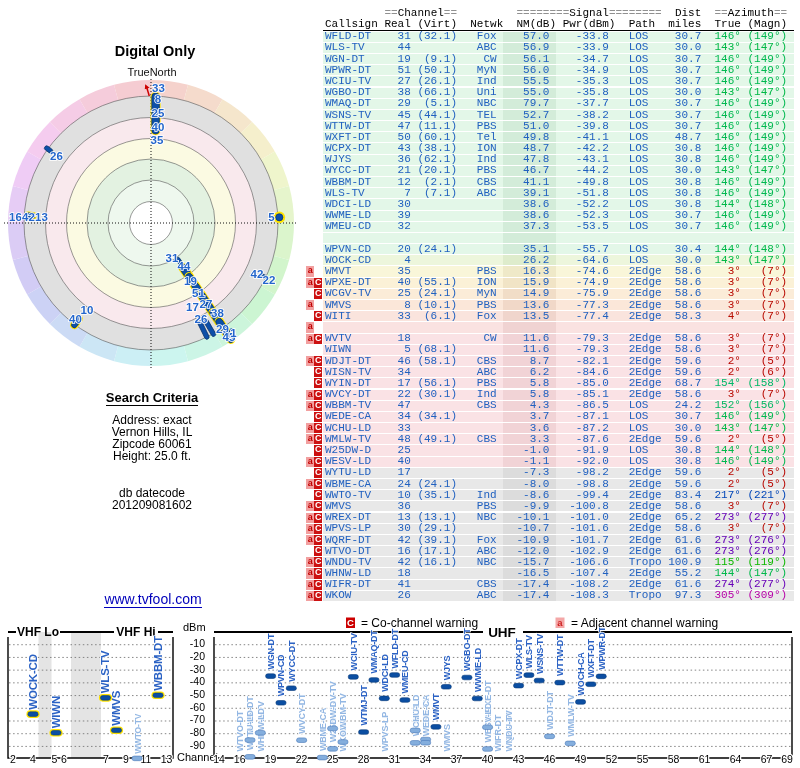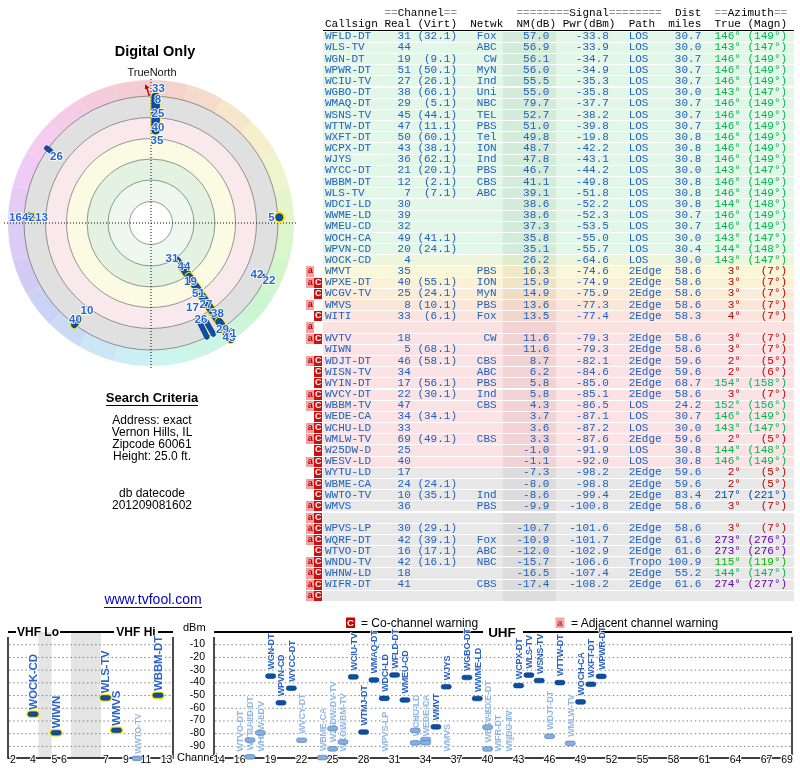--- a/index.html
+++ b/index.html
@@ -212,59 +212,60 @@
 <div class="abs" style="left:323px;top:30px;width:471px;height:1px;background:#000"></div>
 <pre class="abs" style="left:325px;top:31.20px"><span class="b">WFLD-DT    31 (32.1)   Fox    57.0    -33.8   LOS    30.7  </span><span style="color:hsl(146,100%,36%)">146° (149°)</span></pre>
 <pre class="abs" style="left:325px;top:42.39px"><span class="b">WLS-TV     44          ABC    56.9    -33.9   LOS    30.0  </span><span style="color:hsl(143,100%,36%)">143° (147°)</span></pre>
 <pre class="abs" style="left:325px;top:53.57px"><span class="b">WGN-DT     19  (9.1)    CW    56.1    -34.7   LOS    30.7  </span><span style="color:hsl(146,100%,36%)">146° (149°)</span></pre>
 <pre class="abs" style="left:325px;top:64.75px"><span class="b">WPWR-DT    51 (50.1)   MyN    56.0    -34.9   LOS    30.7  </span><span style="color:hsl(146,100%,36%)">146° (149°)</span></pre>
 <pre class="abs" style="left:325px;top:75.94px"><span class="b">WCIU-TV    27 (26.1)   Ind    55.5    -35.3   LOS    30.7  </span><span style="color:hsl(146,100%,36%)">146° (149°)</span></pre>
 <pre class="abs" style="left:325px;top:87.12px"><span class="b">WGBO-DT    38 (66.1)   Uni    55.0    -35.8   LOS    30.0  </span><span style="color:hsl(143,100%,36%)">143° (147°)</span></pre>
 <pre class="abs" style="left:325px;top:98.31px"><span class="b">WMAQ-DT    29  (5.1)   NBC    79.7    -37.7   LOS    30.7  </span><span style="color:hsl(146,100%,36%)">146° (149°)</span></pre>
 <pre class="abs" style="left:325px;top:109.50px"><span class="b">WSNS-TV    45 (44.1)   TEL    52.7    -38.2   LOS    30.7  </span><span style="color:hsl(146,100%,36%)">146° (149°)</span></pre>
 <pre class="abs" style="left:325px;top:120.68px"><span class="b">WTTW-DT    47 (11.1)   PBS    51.0    -39.8   LOS    30.7  </span><span style="color:hsl(146,100%,36%)">146° (149°)</span></pre>
-<pre class="abs" style="left:325px;top:131.87px"><span class="b">WXFT-DT    50 (60.1)   Tel    49.8    -19.8   LOS    30.8  </span><span style="color:hsl(146,100%,36%)">146° (149°)</span></pre>
+<pre class="abs" style="left:325px;top:131.87px"><span class="b">WXFT-DT    50 (60.1)   Tel    49.8    -41.1   LOS    48.7  </span><span style="color:hsl(146,100%,36%)">146° (149°)</span></pre>
 <pre class="abs" style="left:325px;top:143.05px"><span class="b">WCPX-DT    43 (38.1)   ION    48.7    -42.2   LOS    30.8  </span><span style="color:hsl(146,100%,36%)">146° (149°)</span></pre>
 <pre class="abs" style="left:325px;top:154.24px"><span class="b">WJYS       36 (62.1)   Ind    47.8    -43.1   LOS    30.8  </span><span style="color:hsl(146,100%,36%)">146° (149°)</span></pre>
 <pre class="abs" style="left:325px;top:165.42px"><span class="b">WYCC-DT    21 (20.1)   PBS    46.7    -44.2   LOS    30.0  </span><span style="color:hsl(143,100%,36%)">143° (147°)</span></pre>
 <pre class="abs" style="left:325px;top:176.60px"><span class="b">WBBM-DT    12  (2.1)   CBS    41.1    -49.8   LOS    30.8  </span><span style="color:hsl(146,100%,36%)">146° (149°)</span></pre>
 <pre class="abs" style="left:325px;top:187.79px"><span class="b">WLS-TV      7  (7.1)   ABC    39.1    -51.8   LOS    30.8  </span><span style="color:hsl(146,100%,36%)">146° (149°)</span></pre>
 <pre class="abs" style="left:325px;top:198.97px"><span class="b">WDCI-LD    30                 38.6    -52.2   LOS    30.8  </span><span style="color:hsl(144,100%,36%)">144° (148°)</span></pre>
 <pre class="abs" style="left:325px;top:210.16px"><span class="b">WWME-LD    39                 38.6    -52.3   LOS    30.7  </span><span style="color:hsl(146,100%,36%)">146° (149°)</span></pre>
 <pre class="abs" style="left:325px;top:221.34px"><span class="b">WMEU-CD    32                 37.3    -53.5   LOS    30.7  </span><span style="color:hsl(146,100%,36%)">146° (149°)</span></pre>
-<pre class="abs" style="left:325px;top:232.53px"><span class="b">WOCH-CA    49 (41.1)          35.8    -55.0   LOS    30.0  </span><span style="color:hsl(143,100%,36%)">143° (147°)</span></pre>
 <pre class="abs" style="left:325px;top:243.72px"><span class="b">WPVN-CD    20 (24.1)          35.1    -55.7   LOS    30.4  </span><span style="color:hsl(144,100%,36%)">144° (148°)</span></pre>
 <pre class="abs" style="left:325px;top:254.90px"><span class="b">WOCK-CD     4                 26.2    -64.6   LOS    30.0  </span><span style="color:hsl(143,100%,36%)">143° (147°)</span></pre>
 <pre class="abs" style="left:325px;top:266.09px"><span class="b">WMVT       35          PBS    16.3    -74.6   2Edge  58.6  </span><span style="color:hsl(3,100%,36%)">  3°   (7°)</span></pre>
 <pre class="abs" style="left:325px;top:277.27px"><span class="b">WPXE-DT    40 (55.1)   ION    15.9    -74.9   2Edge  58.6  </span><span style="color:hsl(3,100%,36%)">  3°   (7°)</span></pre>
 <pre class="abs" style="left:325px;top:288.46px"><span class="b">WCGV-TV    25 (24.1)   MyN    14.9    -75.9   2Edge  58.6  </span><span style="color:hsl(3,100%,36%)">  3°   (7°)</span></pre>
 <pre class="abs" style="left:325px;top:299.64px"><span class="b">WMVS        8 (10.1)   PBS    13.6    -77.3   2Edge  58.6  </span><span style="color:hsl(3,100%,36%)">  3°   (7°)</span></pre>
 <pre class="abs" style="left:325px;top:310.83px"><span class="b">WITI       33  (6.1)   Fox    13.5    -77.4   2Edge  58.3  </span><span style="color:hsl(4,100%,36%)">  4°   (7°)</span></pre>
 <pre class="abs" style="left:325px;top:333.20px"><span class="b">WVTV       18           CW    11.6    -79.3   2Edge  58.6  </span><span style="color:hsl(3,100%,36%)">  3°   (7°)</span></pre>
 <pre class="abs" style="left:325px;top:344.38px"><span class="b">WIWN        5 (68.1)          11.6    -79.3   2Edge  58.6  </span><span style="color:hsl(3,100%,36%)">  3°   (7°)</span></pre>
 <pre class="abs" style="left:325px;top:355.57px"><span class="b">WDJT-DT    46 (58.1)   CBS     8.7    -82.1   2Edge  59.6  </span><span style="color:hsl(2,100%,36%)">  2°   (5°)</span></pre>
 <pre class="abs" style="left:325px;top:366.75px"><span class="b">WISN-TV    34          ABC     6.2    -84.6   2Edge  59.6  </span><span style="color:hsl(2,100%,36%)">  2°   (6°)</span></pre>
 <pre class="abs" style="left:325px;top:377.94px"><span class="b">WYIN-DT    17 (56.1)   PBS     5.8    -85.0   2Edge  68.7  </span><span style="color:hsl(154,100%,36%)">154° (158°)</span></pre>
 <pre class="abs" style="left:325px;top:389.12px"><span class="b">WVCY-DT    22 (30.1)   Ind     5.8    -85.1   2Edge  58.6  </span><span style="color:hsl(3,100%,36%)">  3°   (7°)</span></pre>
 <pre class="abs" style="left:325px;top:400.31px"><span class="b">WBBM-TV    47          CBS     4.3    -86.5   LOS    24.2  </span><span style="color:hsl(152,100%,36%)">152° (156°)</span></pre>
 <pre class="abs" style="left:325px;top:411.49px"><span class="b">WEDE-CA    34 (34.1)           3.7    -87.1   LOS    30.7  </span><span style="color:hsl(146,100%,36%)">146° (149°)</span></pre>
 <pre class="abs" style="left:325px;top:422.68px"><span class="b">WCHU-LD    33                  3.6    -87.2   LOS    30.0  </span><span style="color:hsl(143,100%,36%)">143° (147°)</span></pre>
-<pre class="abs" style="left:325px;top:433.86px"><span class="b">WMLW-TV    69 (49.1)   CBS     3.3    -87.6   2Edge  59.6  </span><span style="color:hsl(2,100%,36%)">  2°   (5°)</span></pre>
+<pre class="abs" style="left:325px;top:433.86px"><span class="b">WMLW-TV    48 (49.1)   CBS     3.3    -87.6   2Edge  59.6  </span><span style="color:hsl(2,100%,36%)">  2°   (5°)</span></pre>
 <pre class="abs" style="left:325px;top:445.05px"><span class="b">W25DW-D    25                 -1.0    -91.9   LOS    30.8  </span><span style="color:hsl(144,100%,36%)">144° (148°)</span></pre>
 <pre class="abs" style="left:325px;top:456.23px"><span class="b">WESV-LD    40                 -1.1    -92.0   LOS    30.8  </span><span style="color:hsl(146,100%,36%)">146° (149°)</span></pre>
 <pre class="abs" style="left:325px;top:467.42px"><span class="b">WYTU-LD    17                 -7.3    -98.2   2Edge  59.6  </span><span style="color:hsl(2,100%,36%)">  2°   (5°)</span></pre>
 <pre class="abs" style="left:325px;top:478.60px"><span class="b">WBME-CA    24 (24.1)          -8.0    -98.8   2Edge  59.6  </span><span style="color:hsl(2,100%,36%)">  2°   (5°)</span></pre>
 <pre class="abs" style="left:325px;top:489.79px"><span class="b">WWTO-TV    10 (35.1)   Ind    -8.6    -99.4   2Edge  83.4  </span><span style="color:hsl(217,100%,36%)">217° (221°)</span></pre>
 <pre class="abs" style="left:325px;top:500.97px"><span class="b">WMVS       36          PBS    -9.9   -100.8   2Edge  58.6  </span><span style="color:hsl(3,100%,36%)">  3°   (7°)</span></pre>
+<pre class="abs" style="left:325px;top:512.16px"><span class="b">WREX-DT    13 (13.1)   NBC   -10.1   -101.0   2Edge  65.2  </span><span style="color:hsl(273,100%,36%)">273° (277°)</span></pre>
 <pre class="abs" style="left:325px;top:523.34px"><span class="b">WPVS-LP    30 (29.1)         -10.7   -101.6   2Edge  58.6  </span><span style="color:hsl(3,100%,36%)">  3°   (7°)</span></pre>
 <pre class="abs" style="left:325px;top:534.53px"><span class="b">WQRF-DT    42 (39.1)   Fox   -10.9   -101.7   2Edge  61.6  </span><span style="color:hsl(273,100%,36%)">273° (276°)</span></pre>
 <pre class="abs" style="left:325px;top:545.71px"><span class="b">WTVO-DT    16 (17.1)   ABC   -12.0   -102.9   2Edge  61.6  </span><span style="color:hsl(273,100%,36%)">273° (276°)</span></pre>
 <pre class="abs" style="left:325px;top:556.90px"><span class="b">WNDU-TV    42 (16.1)   NBC   -15.7   -106.6   Tropo 100.9  </span><span style="color:hsl(115,100%,36%)">115° (119°)</span></pre>
 <pre class="abs" style="left:325px;top:568.08px"><span class="b">WHNW-LD    18                -16.5   -107.4   2Edge  55.2  </span><span style="color:hsl(144,100%,36%)">144° (147°)</span></pre>
 <pre class="abs" style="left:325px;top:579.27px"><span class="b">WIFR-DT    41          CBS   -17.4   -108.2   2Edge  61.6  </span><span style="color:hsl(274,100%,36%)">274° (277°)</span></pre>
+<pre class="abs" style="left:325px;top:590.45px"><span class="b">WKOW       26          ABC   -17.4   -108.3   Tropo  97.3  </span><span style="color:hsl(305,100%,36%)">305° (309°)</span></pre>
 <div class="abs sans" style="left:0;top:42.5px;width:310px;text-align:center;font-size:14.5px;font-weight:bold;color:#000">Digital Only</div>
 <div class="abs sans" style="left:0;top:390px;width:304px;text-align:center;font-size:13px;font-weight:bold;color:#000"><span style="border-bottom:1.5px solid #000">Search Criteria</span></div>
 <div class="abs sans" style="left:0;top:66px;width:304px;text-align:center;font-size:11px;color:#111">TrueNorth</div>
 <div class="abs sans" style="left:0;top:414px;width:304px;text-align:center;font-size:12px;line-height:12px;color:#000">Address: exact<br>Vernon Hills, IL<br>Zipcode 60061<br>Height: 25.0 ft.</div>
 <div class="abs sans" style="left:0;top:487px;width:304px;text-align:center;font-size:12px;line-height:12.3px;color:#000">db datecode<br>201209081602</div>
 <div class="abs sans" style="left:0;top:591px;width:306px;text-align:center;font-size:14px;color:#0000bb"><span style="border-bottom:1px solid #0000bb">www.tvfool.com</span></div>
 <svg class="abs" style="left:0;top:40px" width="310" height="340" viewBox="0 40 310 340">
       <path d="M151.0 223.0 L151.00 80.00 A143.0 143.0 0 0 1 188.01 84.87 Z" fill="hsl(8,66%,88%)"></path>
       <path d="M151.0 223.0 L188.01 84.87 A143.0 143.0 0 0 1 222.50 99.16 Z" fill="hsl(22,66%,88%)"></path>
       <path d="M151.0 223.0 L222.50 99.16 A143.0 143.0 0 0 1 252.12 121.88 Z" fill="hsl(38,66%,88%)"></path>

